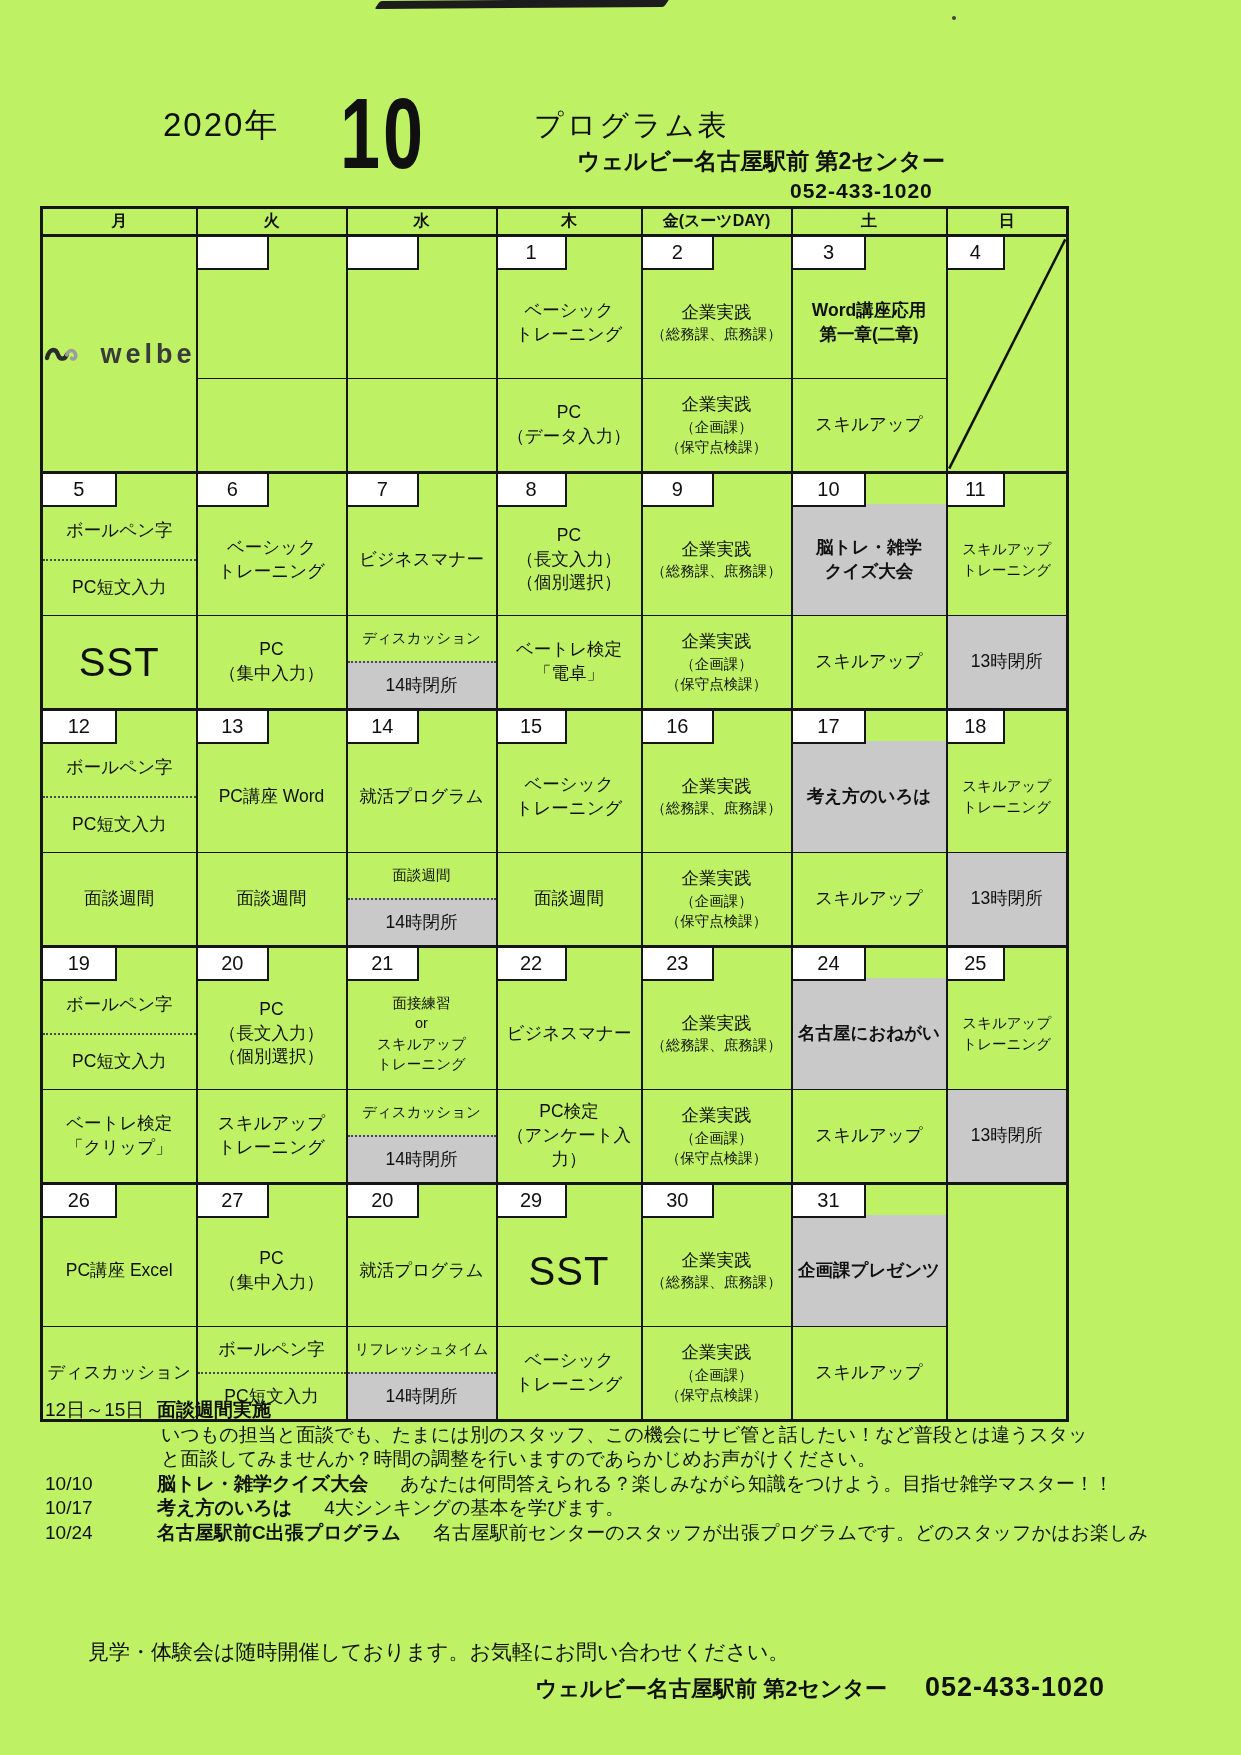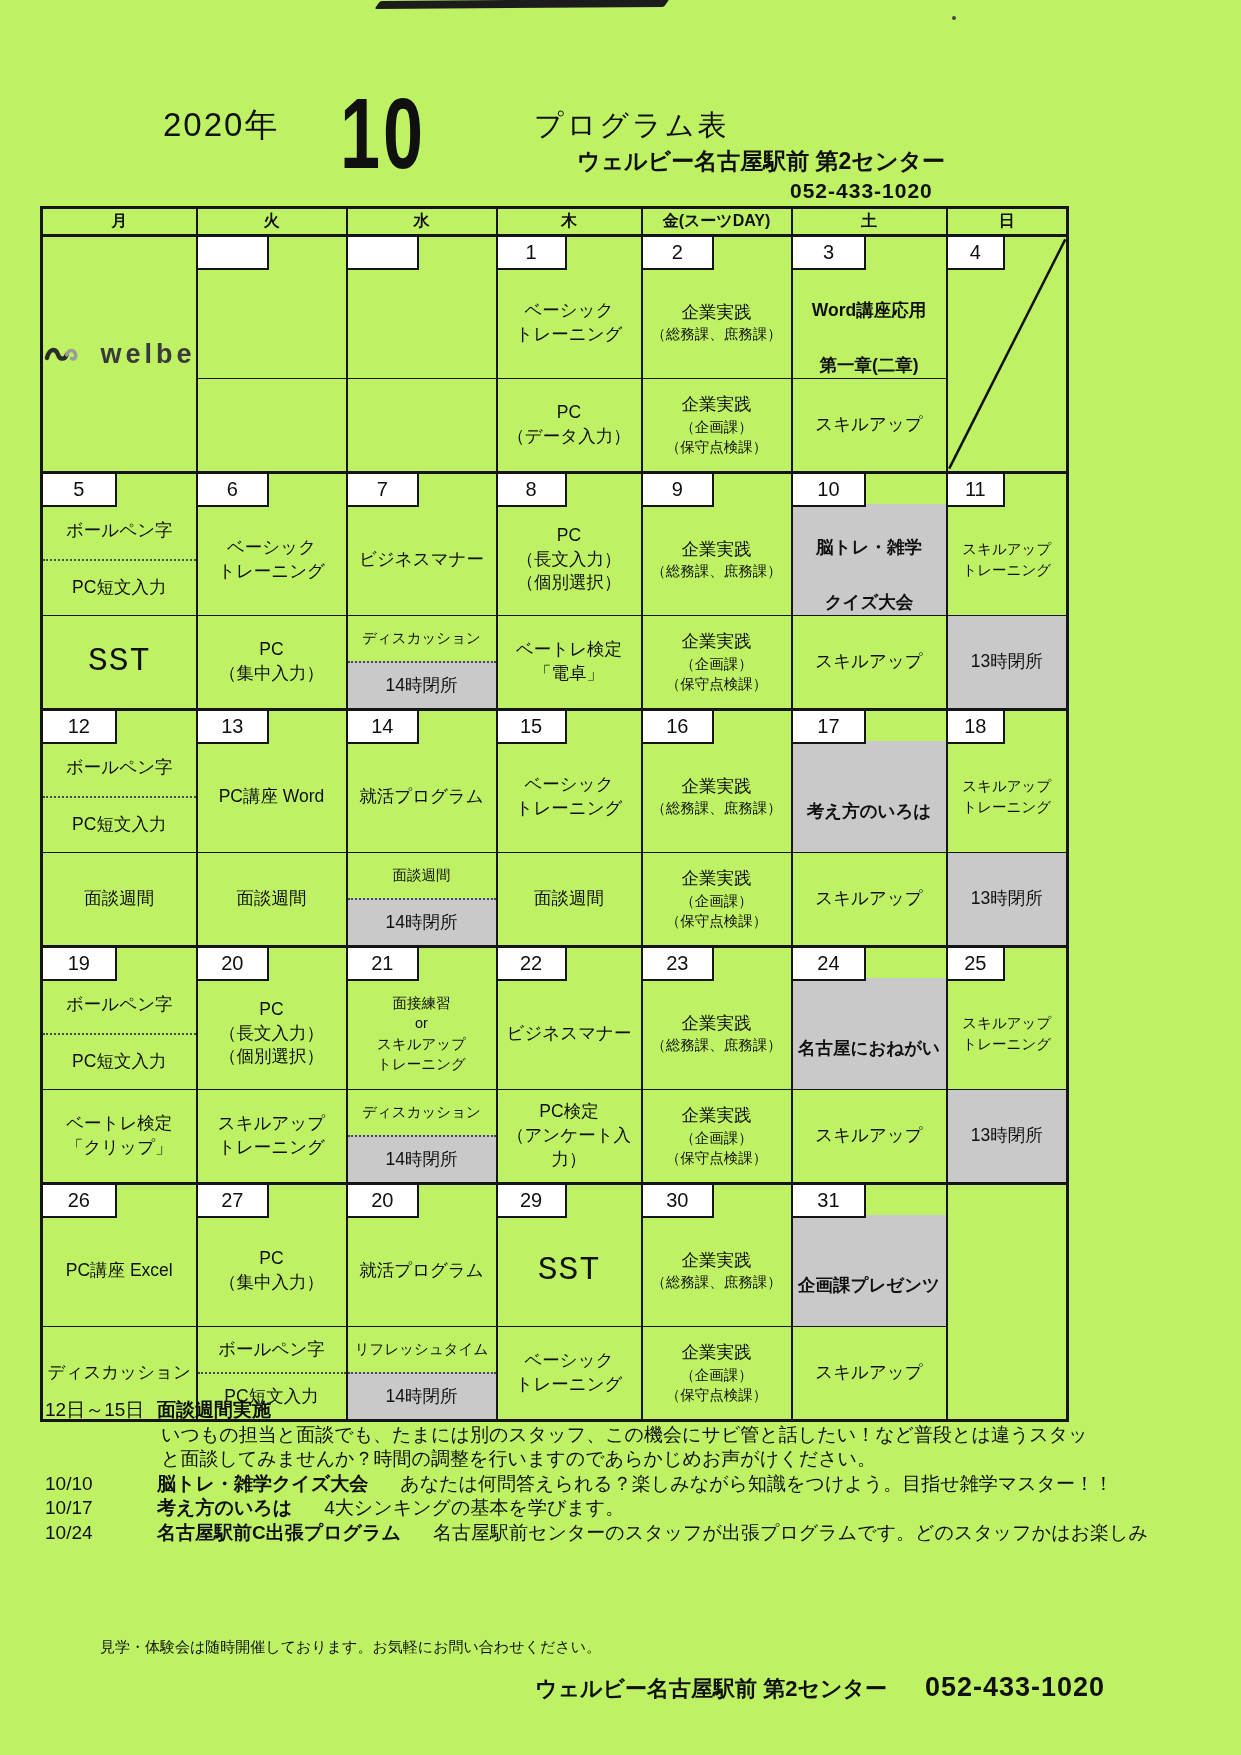--- a/index.html
+++ b/index.html
@@ -47,36 +47,36 @@
     display:flex;align-items:center;justify-content:center;
     font-size:20px;z-index:2;
   }
   .cell-inner{height:100%;display:flex;flex-direction:column;box-sizing:border-box;}
   td.am .cell-inner{padding-top:30px;}
   .seg{flex:1;display:flex;flex-direction:column;align-items:center;justify-content:center;gap:2px;min-height:0;}
   .seg + .seg{border-top:2px dotted #4a4a4a;}
   .seg.gray{background:var(--gray);}
   .line{white-space:nowrap;line-height:1.25;font-size:17.5px;}
   .line.small, .seg.small .line{font-size:14.5px;}
-  .seg.bold .line{font-weight:700;margin-top:31px;}
-  .seg.xl .line{font-size:33px;letter-spacing:1px;font-family:Liberation Mono, monospace;}
+  .seg.bold .line{font-weight:700;}
+  .seg.xl .line{font-size:40px;letter-spacing:1px;}
   .diag-svg{position:absolute;inset:0;width:100%;height:100%;z-index:1;}
   .logo-wrap{height:100%;display:flex;flex-direction:row;align-items:center;justify-content:center;gap:10px;}
   .logo-text{font-size:27px;font-weight:700;letter-spacing:4px;color:#3a3a3a;}
 
   
   .notes{position:absolute;left:45px;top:1398px;width:1196px;font-size:19px;line-height:24.5px;}
   .note-row{display:flex;align-items:baseline;}
   .note-label{display:inline-block;width:112px;flex:none;}
   .note-title{font-weight:700;margin-right:32px;white-space:nowrap;}
   .note-text{white-space:nowrap;}
   .note-desc{margin-left:116px;white-space:nowrap;}
 
   
-  .visit-line{position:absolute;left:100px;top:1638px;font-size:15px;font-weight:500;}
+  .visit-line{position:absolute;left:88px;top:1638px;font-size:21px;font-weight:500;}
   .footer-line{position:absolute;left:535px;top:1672px;display:flex;align-items:baseline;gap:38px;}
   .f-center{font-size:22px;font-weight:700;}
   .f-phone{font-size:27px;font-weight:700;letter-spacing:1px;}
 </style>
 </head>
 <body>
 
 <div class="page">
   <div class="scan-artifact"></div>
   <div class="scan-dot"></div>

